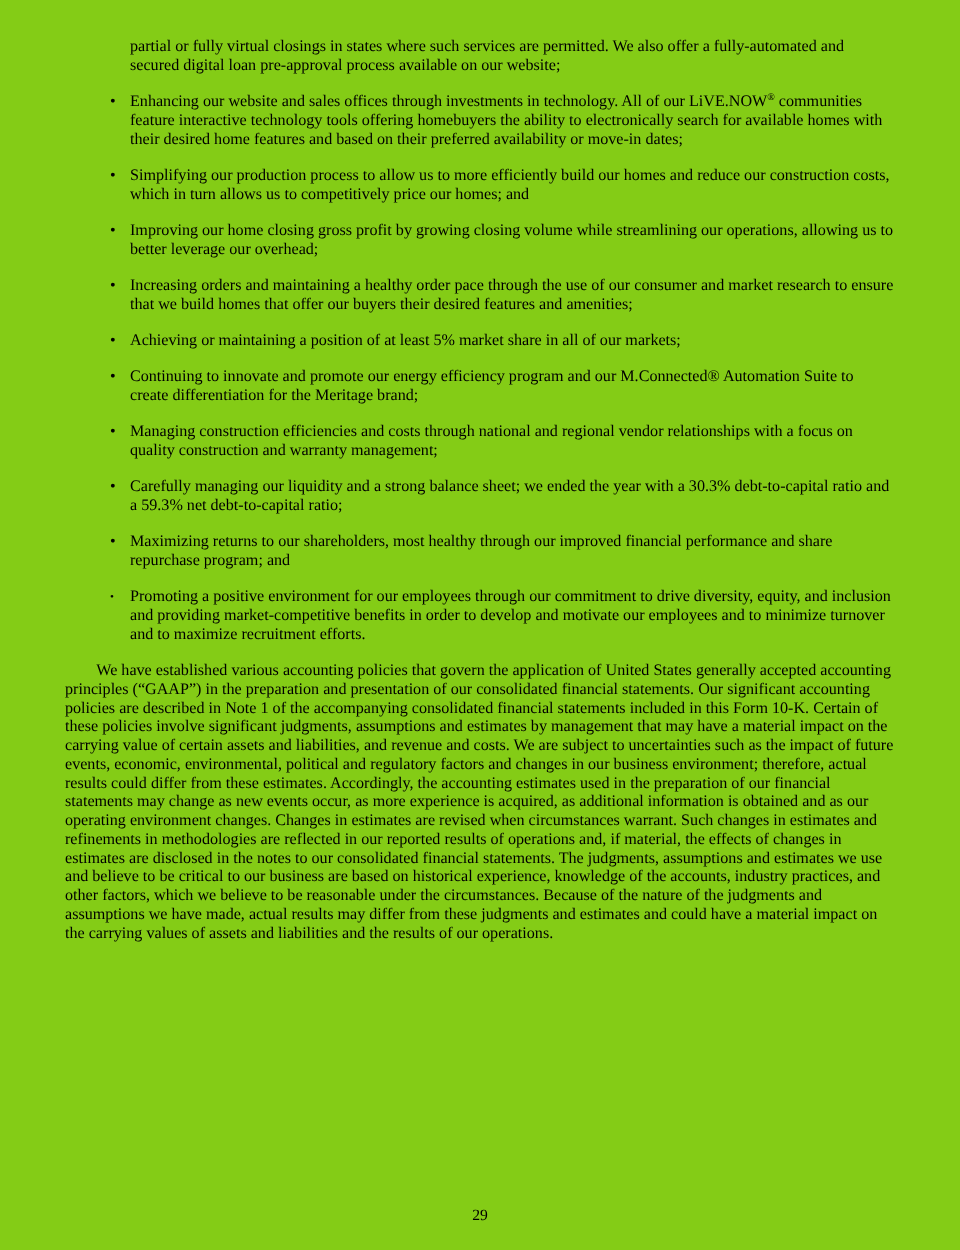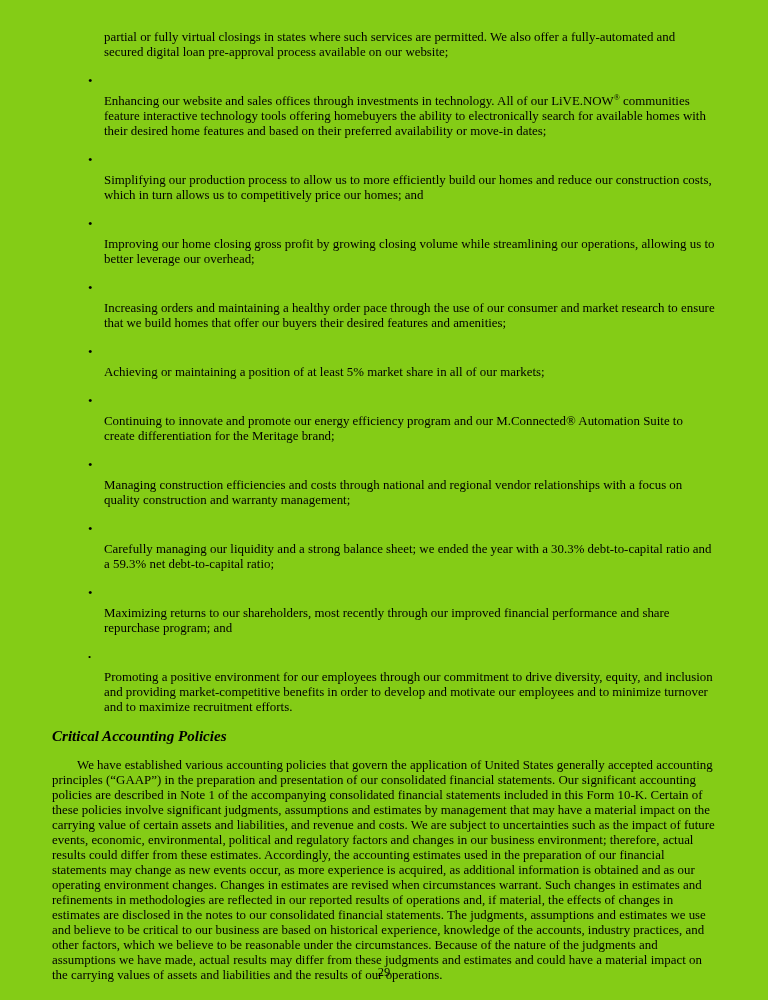--- a/index.html
+++ b/index.html
@@ -19,21 +19,21 @@
   .content { padding: 30px 52px 0 52px; }
   .block { margin-bottom: 14px; }
   .cont { padding-left: 52px; }
   .bullet { display: flex; }
   .bullet .marker {
     flex: 0 0 16px;
     margin-left: 36px;
     text-align: left;
   }
   .bullet .marker.small { font-size: 9px; line-height: 15px; }
-  .bullet .btext { flex: 1; margin-top: 20px; }
+  .bullet .btext { flex: 1; }
   .heading {
     font-weight: bold;
     font-style: italic;
     margin-bottom: 14px;
   }
   .indent-first { text-indent: 25px; }
   sup { font-size: 8px; line-height: 0; vertical-align: super; }
   .pagenum {
     position: absolute;
     bottom: 20px;
@@ -89,29 +89,28 @@
       <span class="btext">Managing construction efficiencies and costs through national and regional vendor relationships with a focus on quality construction and warranty management;</span>
     </div>
 
     <div class="block bullet">
       <span class="marker">•</span>
       <span class="btext">Carefully managing our liquidity and a strong balance sheet; we ended the year with a 30.3% debt-to-capital ratio and a 59.3% net debt-to-capital ratio;</span>
     </div>
 
     <div class="block bullet">
       <span class="marker">•</span>
-      <span class="btext">Maximizing returns to our shareholders, most recently through our improved financial performance and share repurchase program; and</span>
+      <span class="btext">Maximizing returns to our shareholders, most healthy through our improved financial performance and share repurchase program; and</span>
     </div>
 
     <div class="block bullet">
       <span class="marker small">•</span>
       <span class="btext">Promoting a positive environment for our employees through our commitment to drive diversity, equity, and inclusion and providing market-competitive benefits in order to develop and motivate our employees and to minimize turnover and to maximize recruitment efforts.</span>
     </div>
 
-    <h3 class="heading">Critical Accounting Policies</h3>
 
     <p class="block indent-first">We have established various accounting policies that govern the application of United States generally accepted accounting principles (“GAAP”) in the preparation and presentation of our consolidated financial statements. Our significant accounting policies are described in Note 1 of the accompanying consolidated financial statements included in this Form 10-K. Certain of these policies involve significant judgments, assumptions and estimates by management that may have a material impact on the carrying value of certain assets and liabilities, and revenue and costs. We are subject to uncertainties such as the impact of future events, economic, environmental, political and regulatory factors and changes in our business environment; therefore, actual results could differ from these estimates. Accordingly, the accounting estimates used in the preparation of our financial statements may change as new events occur, as more experience is acquired, as additional information is obtained and as our operating environment changes. Changes in estimates are revised when circumstances warrant. Such changes in estimates and refinements in methodologies are reflected in our reported results of operations and, if material, the effects of changes in estimates are disclosed in the notes to our consolidated financial statements. The judgments, assumptions and estimates we use and believe to be critical to our business are based on historical experience, knowledge of the accounts, industry practices, and other factors, which we believe to be reasonable under the circumstances. Because of the nature of the judgments and assumptions we have made, actual results may differ from these judgments and estimates and could have a material impact on the carrying values of assets and liabilities and the results of our operations.</p>
 
 
   </div>
 
   <div class="pagenum">29</div>
 </div>
 
 </body></html>

